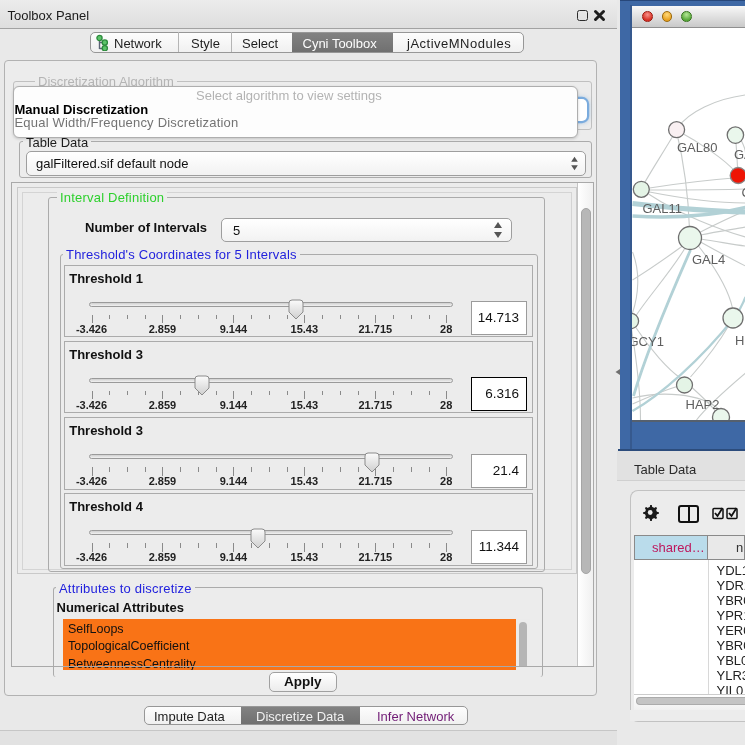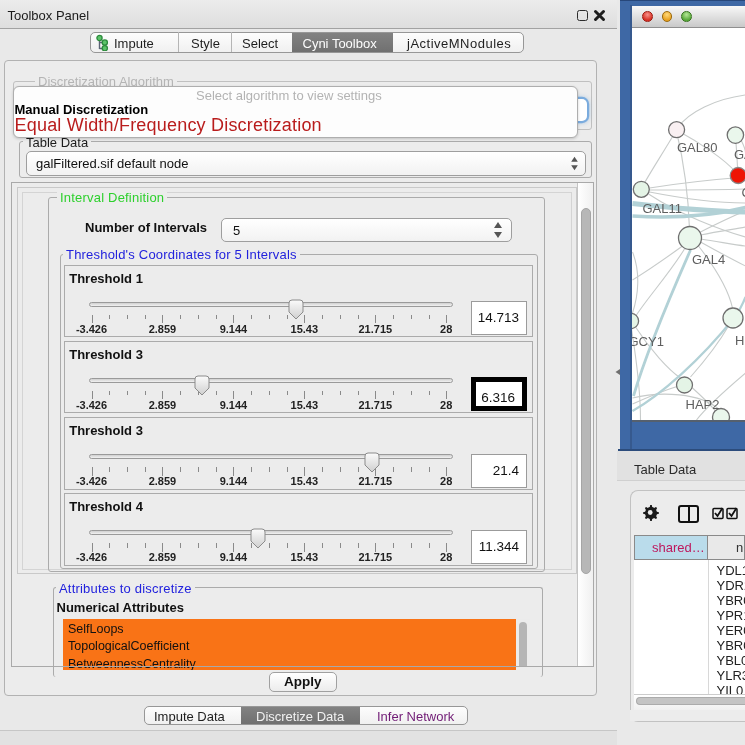--- a/index.html
+++ b/index.html
@@ -20,21 +20,21 @@
 <div class="abs" style="left:89.5px; top:31.5px; width:434px; height:21px; background:linear-gradient(#fdfdfd,#f0f0f0); border:1px solid #979797; border-radius:5px;"></div>
 <div class="abs" style="left:178px; top:32px; width:1px; height:20px; background:#b5b5b5;"></div>
 <div class="abs" style="left:230.5px; top:32px; width:1px; height:20px; background:#b5b5b5;"></div>
 <div class="abs" style="left:292px; top:31.5px; width:100.5px; height:21px; background:linear-gradient(#828282,#707070); border-top:1px solid #979797; border-bottom:1px solid #979797;"></div>
 <svg class="abs" style="left:96px; top:32.5px;" width="15" height="18" viewBox="0 0 15 18">
   <path d="M3.5 6 V16 M3.5 9.5 H8.8 M3.5 15.5 H8.8" stroke="#5a6374" stroke-width="1.4" fill="none"></path>
   <circle cx="3.5" cy="5" r="2.6" fill="#5cc46a" stroke="#2c8a3c" stroke-width="1.3"></circle>
   <circle cx="8.8" cy="9.5" r="2.6" fill="#5cc46a" stroke="#2c8a3c" stroke-width="1.3"></circle>
   <circle cx="8.8" cy="15.2" r="2.6" fill="#5cc46a" stroke="#2c8a3c" stroke-width="1.3"></circle>
 </svg>
-<div class="abs" style="left:114px; top:36px; font-size:13px; color:#1e1e1e;">Impute</div>
+<div class="abs" style="left:114px; top:36px; font-size:13px; color:#1e1e1e;">Network</div>
 <div class="abs" style="left:191px; top:36px; font-size:13px; color:#1e1e1e;">Style</div>
 <div class="abs" style="left:242px; top:36px; font-size:13px; color:#1e1e1e;">Select</div>
 <div class="abs" style="left:302.5px; top:36px; font-size:13px; color:#fdfdfd;">Cyni Toolbox</div>
 <div class="abs" style="left:407px; top:36px; font-size:13px; letter-spacing:0.5px; color:#1e1e1e;">jActiveMNodules</div>
 
 <div class="abs" style="left:3.5px; top:59.5px; width:593px; height:636px; background:#ececec; border:1px solid #b2b2b2; border-radius:4px;"></div>
 
 <div class="abs" style="left:13px; top:81px; width:578.5px; height:49px; border:1px solid #c0c0c0; border-radius:3px;"></div>
 <div class="abs" style="left:35px; top:74px; background:#ececec; padding:0 3px; font-size:13px; color:#b4b4b4;">Discretization Algorithm</div>
 
@@ -149,21 +149,21 @@
       <div class="abs" style="left:351.7px; top:57px; width:60px; text-align:center; font-size:11px; font-weight:bold; color:#222;">28</div>
       <svg class="abs" style="left:129.0px; top:33.5px;" width="16" height="21" viewBox="0 0 16 21">
      <path d="M1 4 Q1 1 4 1 L12 1 Q15 1 15 4 L15 13 L8 20 L1 13 Z" fill="url(#g1)" stroke="#8b8b8b" stroke-width="1"></path>
      <defs>
           <linearGradient id="g1" x1="0" y1="0" x2="0" y2="1">
             <stop offset="0" stop-color="#fbfbfb"></stop>
             <stop offset="1" stop-color="#cfcfcf"></stop>
           </linearGradient>
         </defs>
    </svg>
-      <div class="abs" style="left:406.5px; top:35.5px; width:56px; height:34px; background:#fff; border:5px solid #000000; font-size:13.5px; color:#111; text-align:right; line-height:32px; padding-right:7px;">6.316</div>
+      <div class="abs" style="left:406.5px; top:35.5px; width:56px; height:34px; background:#fff; border:1px solid #000000; font-size:13.5px; color:#111; text-align:right; line-height:32px; padding-right:7px;">6.316</div>
     </div>
     <div class="abs" style="left:63.5px; top:417.1px; width:469px; height:72.5px; border:1px solid #ababab; background:#ececec;">
       <div class="abs" style="left:4.7px; top:5px; font-size:13px; font-weight:bold; color:#111;">Threshold 3</div>
       <div class="abs" style="left:24.5px; top:36px; width:364px; height:5px; background:linear-gradient(#cfcfcf,#f2f2f2); border:1px solid #9a9a9a; border-radius:3px;"></div>
       <div class="abs" style="left:27.0px; top:49px; width:1px; height:8.5px; background:#8a8a8a;"></div>
       <div class="abs" style="left:44.7px; top:49px; width:1px; height:4.5px; background:#8a8a8a;"></div>
       <div class="abs" style="left:62.5px; top:49px; width:1px; height:4.5px; background:#8a8a8a;"></div>
       <div class="abs" style="left:80.2px; top:49px; width:1px; height:4.5px; background:#8a8a8a;"></div>
       <div class="abs" style="left:97.9px; top:49px; width:1px; height:8.5px; background:#8a8a8a;"></div>
       <div class="abs" style="left:115.7px; top:49px; width:1px; height:4.5px; background:#8a8a8a;"></div>
@@ -259,21 +259,21 @@
 <div class="abs" style="left:240.5px; top:705.5px; width:119.5px; height:19px; background:linear-gradient(#828282,#707070); border-top:1px solid #979797; border-bottom:1px solid #979797;"></div>
 <div class="abs" style="left:154px; top:708.5px; font-size:13px; color:#1e1e1e;">Impute Data</div>
 <div class="abs" style="left:256px; top:708.5px; font-size:13px; color:#f2f2f2;">Discretize Data</div>
 <div class="abs" style="left:377px; top:708.5px; font-size:13px; color:#701a75;">Infer Network</div>
 
 <div class="abs" style="left:0; top:730px; width:617px; height:15px; background:#e2e2e2; border-top:1px solid #c6c6c6;"></div>
 
 <div class="abs" style="left:13px; top:86px; width:565px; height:51.5px; background:#fdfdfd; border:1px solid #aeaeae; border-radius:6px; box-shadow:0 1px 3px rgba(0,0,0,0.18); z-index:30;"></div>
 <div class="abs" style="left:196px; top:88px; font-size:13px; color:#b3b3b3; z-index:31;">Select algorithm to view settings</div>
 <div class="abs" style="left:14.5px; top:102px; font-size:13px; font-weight:bold; color:#000; z-index:31;">Manual Discretization</div>
-<div class="abs" style="left:14.5px; top:114.5px; font-size:18px; letter-spacing:0.2px; color:#b91c1c; z-index:31;">Equal Width/Frequency Discretization</div>
+<div class="abs" style="left:14.5px; top:114.5px; font-size:13px; letter-spacing:0.2px; color:#737373; z-index:31;">Equal Width/Frequency Discretization</div>
 
 <div class="abs" style="left:619.5px; top:0; width:125.5px; height:451px; background:#3e68a5; border-top:1.5px solid #27477a;"></div>
 <div class="abs" style="left:629.5px; top:5px; width:2px; height:445px; background:#36598e;"></div>
 
 <div class="abs" style="left:631.5px; top:5.5px; width:113.5px; height:22.5px; background:linear-gradient(#f8f8f8,#c9c9c9); border-bottom:1px solid #8f8f8f;"></div>
 <div class="abs" style="left:642px; top:11px; width:10.5px; height:10.5px; border-radius:50%; background:radial-gradient(circle at 50% 30%, #f7918a, #d62f23 70%); border:1px solid #9c1f16;"></div>
 <div class="abs" style="left:661.5px; top:11px; width:10.5px; height:10.5px; border-radius:50%; background:radial-gradient(circle at 50% 30%, #ffd97a, #e8a120 70%); border:1px solid #9a6a10;"></div>
 <div class="abs" style="left:681px; top:11px; width:10.5px; height:10.5px; border-radius:50%; background:radial-gradient(circle at 50% 30%, #b5e796, #57a839 70%); border:1px solid #3b7423;"></div>
 
 <div class="abs" style="left:631.5px; top:28px; width:113.5px; height:392px; background:#ffffff; overflow:hidden;">

